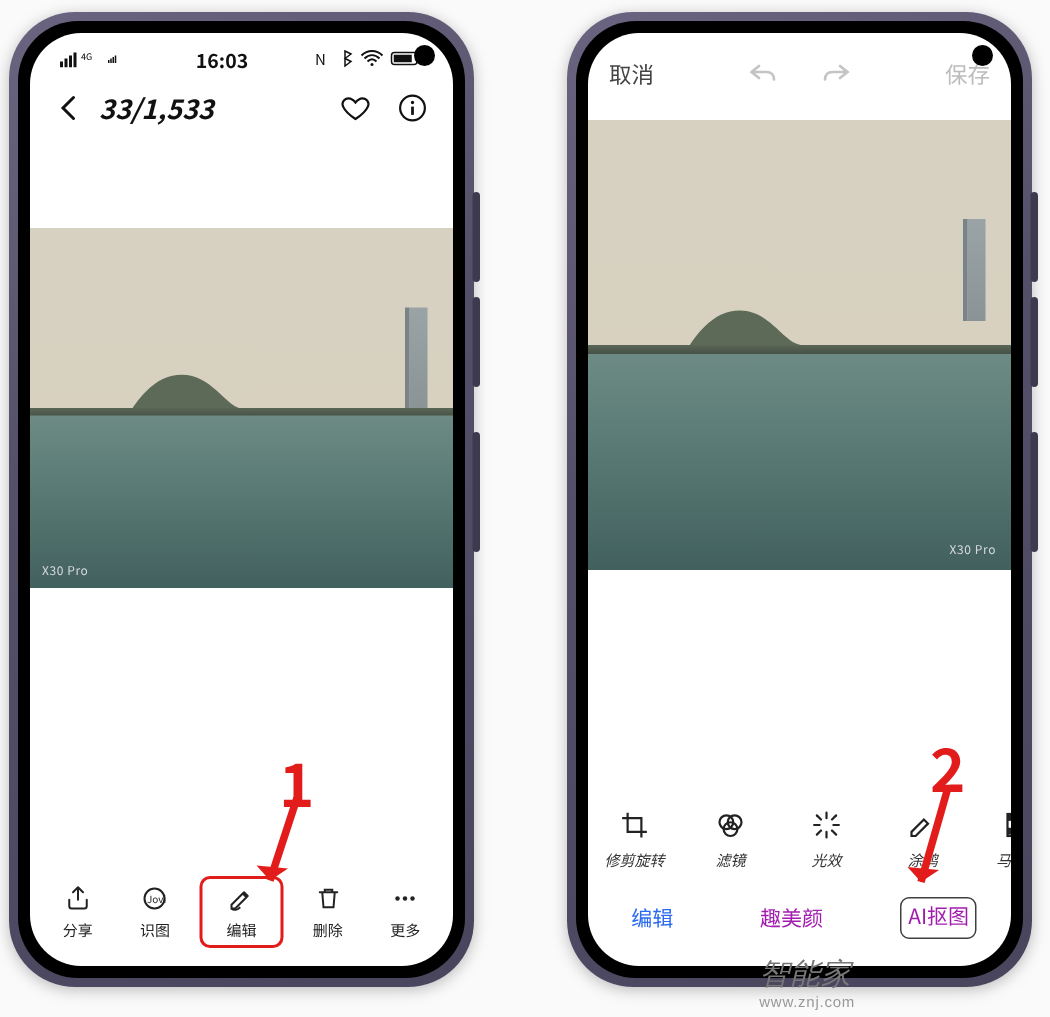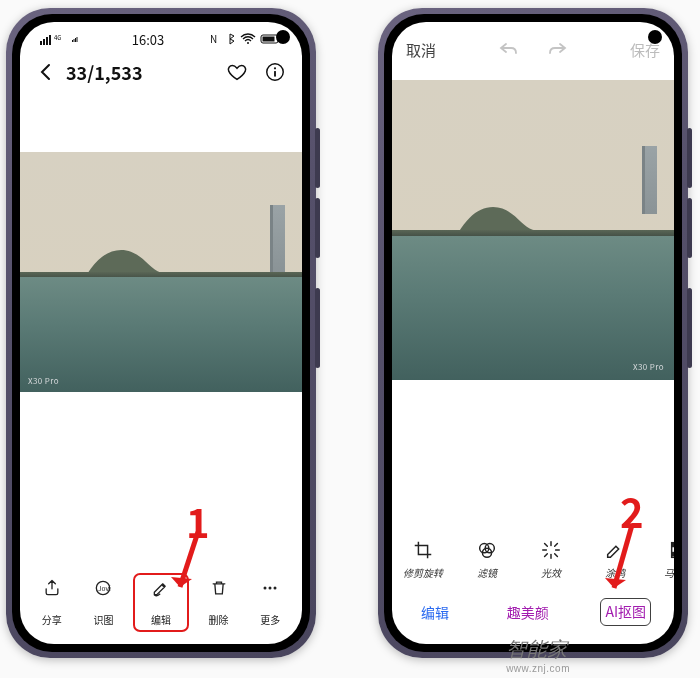--- a/index.html
+++ b/index.html
@@ -10,40 +10,40 @@
   .cam{position:absolute;top:22px;right:26px;width:14px;height:14px;border-radius:50%;background:#000;z-index:40;}
   .btn-side{position:absolute;background:#3d3a4f;border-radius:3px;}
   .vol{right:-4px;top:120px;width:5px;height:60px;}
   .vol2{right:-4px;top:190px;width:5px;height:60px;}
   .pwr{right:-4px;top:280px;width:5px;height:80px;}
 
   
   .status{display:flex;justify-content:space-between;align-items:center;height:26px;padding:4px 20px 0 20px;font-size:11px;color:#111;}
   .status svg{display:block;}
   .sleft,.sright{display:flex;align-items:center;gap:4px;}
-  .stime{font-weight:400;font-size:13px;}
+  .stime{font-weight:700;font-size:13px;}
 
   
   .navrow{display:flex;align-items:center;justify-content:space-between;height:40px;padding:0 16px;}
-  .counter{font-size:18px;font-weight:600;color:#111;}
+  .counter{font-size:18px;font-weight:600;color:#111;font-style:italic;}
   .navicons{display:flex;gap:16px;align-items:center;}
 
   
   .photo{margin-top:60px;height:240px;position:relative;}
   .sky{position:absolute;inset:0;background:linear-gradient(#d7d1c2 0%,#d8d1c0 55%,#b7b6a1 60%);}
   .water{position:absolute;left:0;right:0;top:52%;bottom:0;background:linear-gradient(#6d8b84,#5b7b76 40%,#42615e);}
   .hill{position:absolute;top:36%;left:20%;width:50%;height:24%;}
   .bldg{position:absolute;top:22%;right:6%;width:12px;height:68px;background:linear-gradient(#9aa3a6,#8a9396);}
   .bldg:before{content:"";position:absolute;left:-3px;top:0;width:3px;height:68px;background:#7a8386;}
   .shore{position:absolute;top:50%;left:0;right:0;height:8px;background:linear-gradient(#5a6656,#3f4a42);}
   .wm{position:absolute;left:8px;bottom:6px;font-size:8px;color:#d7dadc;letter-spacing:.4px;}
 
   
   .bbar{position:absolute;left:0;right:0;bottom:12px;display:flex;justify-content:space-around;align-items:center;padding:0 6px;}
-  .bitem{display:flex;flex-direction:column;align-items:center;gap:14px;color:#222;font-size:10px;min-width:44px;}
+  .bitem{display:flex;flex-direction:column;align-items:center;gap:3px;color:#222;font-size:10px;min-width:44px;}
   .bitem svg{width:20px;height:20px;}
   .hl{border:2px solid #e21b1b;border-radius:7px;padding:3px 4px;}
 
   
   .etop{display:flex;align-items:center;justify-content:space-between;height:42px;padding:0 14px;color:#444;font-size:15px;margin-top:6px;}
   .undos{display:flex;gap:26px;color:#bcbcbc;}
   .gray{color:#bcbcbc;}
   
   
   .tools{position:absolute;left:0;right:0;bottom:64px;display:flex;gap:14px;padding:0 6px;overflow:hidden;align-items:flex-start;font-style:italic;}

